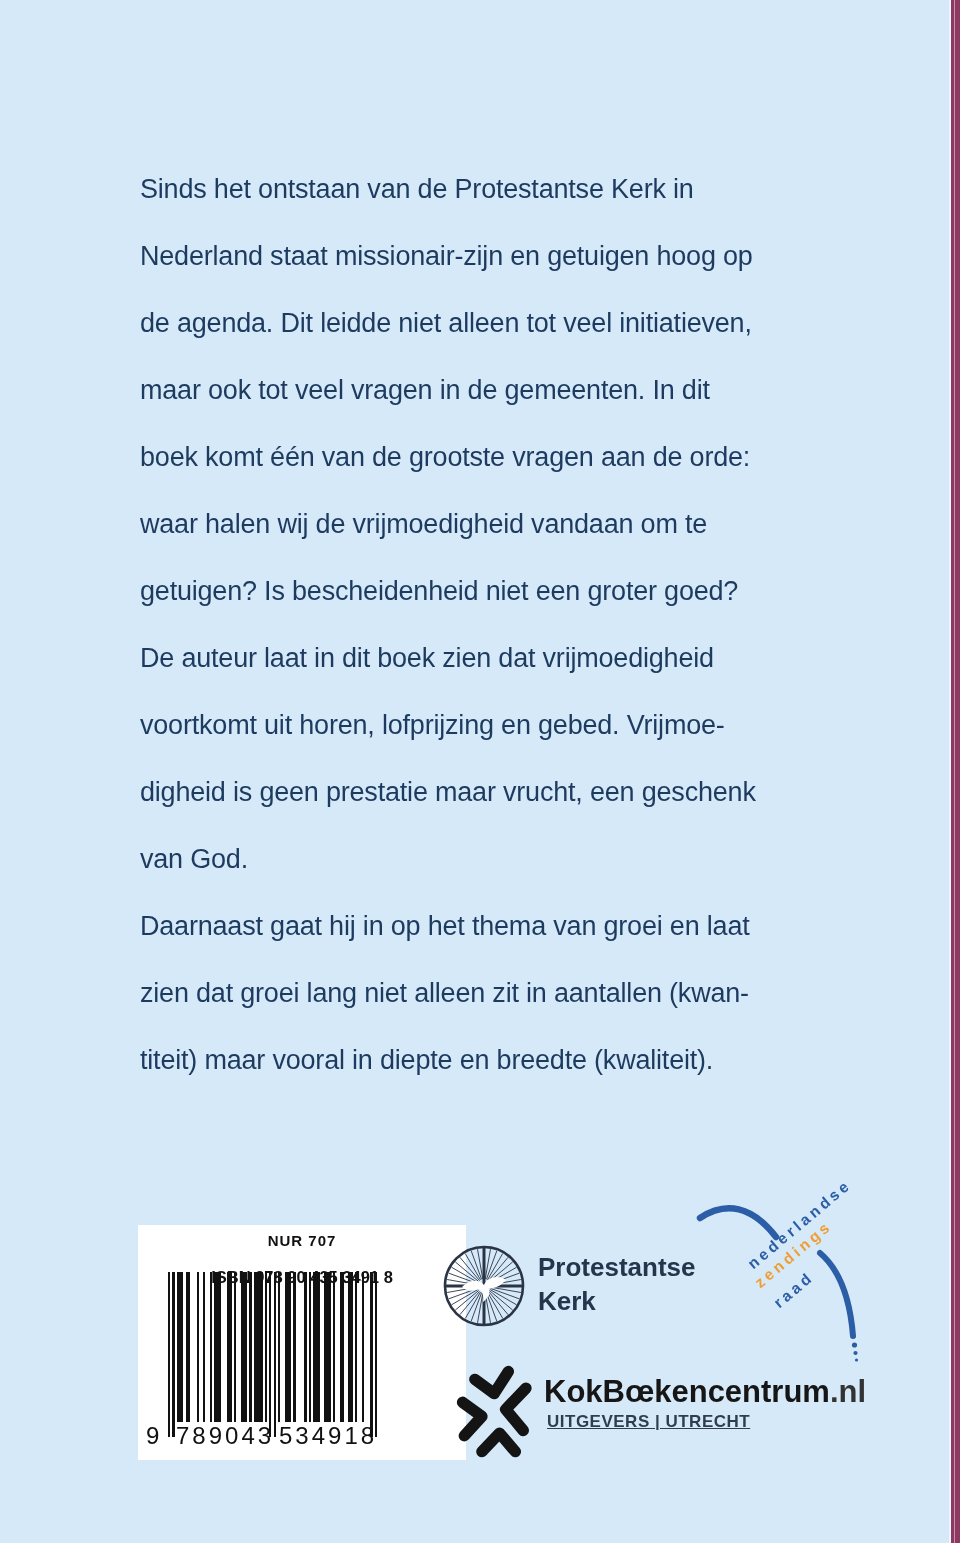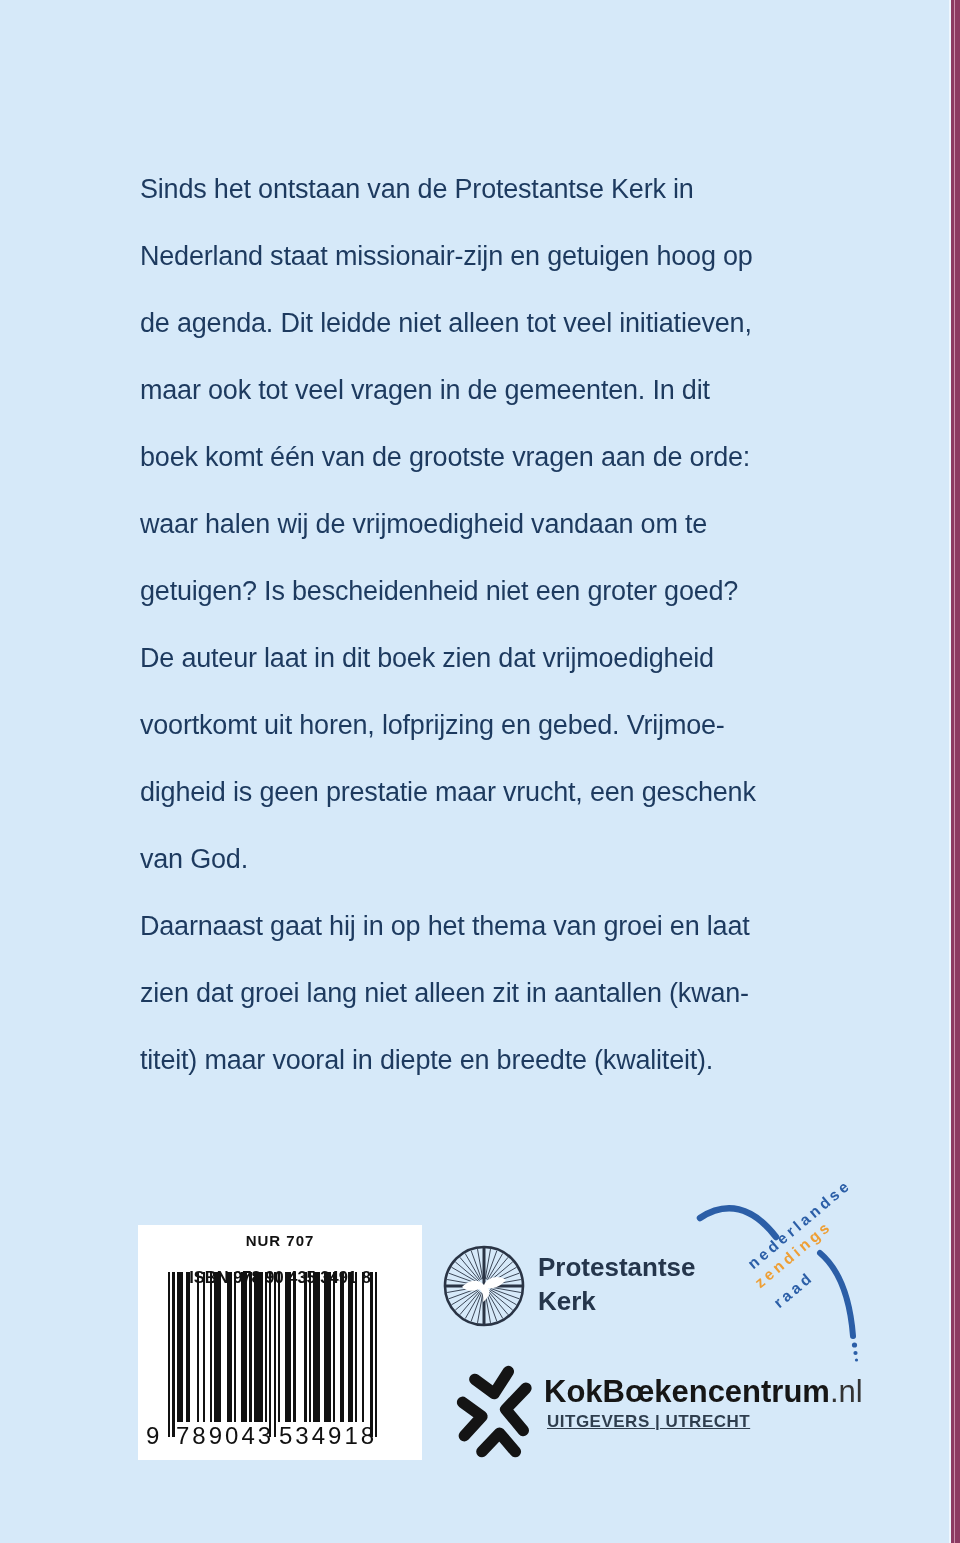--- a/index.html
+++ b/index.html
@@ -20,21 +20,21 @@
     color:#1d3a5f;white-space:pre-line;
   }
   .author{
     position:absolute;left:140px;top:863px;width:800px;
     font-size:27px;line-height:47.5px;letter-spacing:-0.2px;
     color:#a8457a;white-space:pre-line;
   }
   
   .barcode-box{
     position:absolute;left:138px;top:1225px;width:284px;height:235px;
-    background:#ffffff;color:#111;
+    background:#ffffff;color:#111;padding-left:44px;
   }
   .nur{position:absolute;top:7px;left:0;width:100%;text-align:center;font-size:15px;font-weight:bold;letter-spacing:1px;}
   .isbn{position:absolute;top:26px;left:0;width:100%;text-align:center;font-size:16.5px;font-weight:bold;margin-top:17px;}
   .bars{position:absolute;left:30px;top:47px;}
   .bars svg{display:block;fill:#111;}
   .bdigit{position:absolute;top:197px;font-size:24px;color:#111;}
   .bd-first{left:8px;}
   .bd-left{left:38px;width:100px;text-align:left;letter-spacing:3px;}
   .bd-right{left:141px;width:100px;text-align:left;letter-spacing:3px;}
   
@@ -51,21 +51,21 @@
     position:absolute;font-weight:bold;font-size:15.5px;letter-spacing:3.5px;
     transform:rotate(-40deg);transform-origin:0 50%;white-space:nowrap;
   }
   .nzr-w1{left:58px;top:89px;color:#2b5ea7;}
   .nzr-w2{left:65px;top:108px;color:#ee9f35;}
   .nzr-w3{left:84px;top:128px;color:#2b5ea7;}
   
   .kok{position:absolute;left:452px;top:1358px;}
   .kok-icon{position:absolute;left:0;top:2px;}
   .kok-title{position:absolute;left:92px;top:16px;font-size:31px;font-weight:bold;color:#161616;white-space:nowrap;}
-  .kok-title .suffix{font-weight:normal;color:#333;}
+  .kok-title .suffix{font-weight:bold;color:#333;}
   .kok-sub{position:absolute;left:95px;top:54px;font-size:17px;font-weight:bold;letter-spacing:0.5px;color:#2f3e4e;white-space:nowrap;text-decoration:underline;}
 </style>
 </head>
 <body>
 
 <div class="page">
 
   <div class="spine"></div>
 
   <div class="blurb">Sinds het ontstaan van de Protestantse Kerk in

